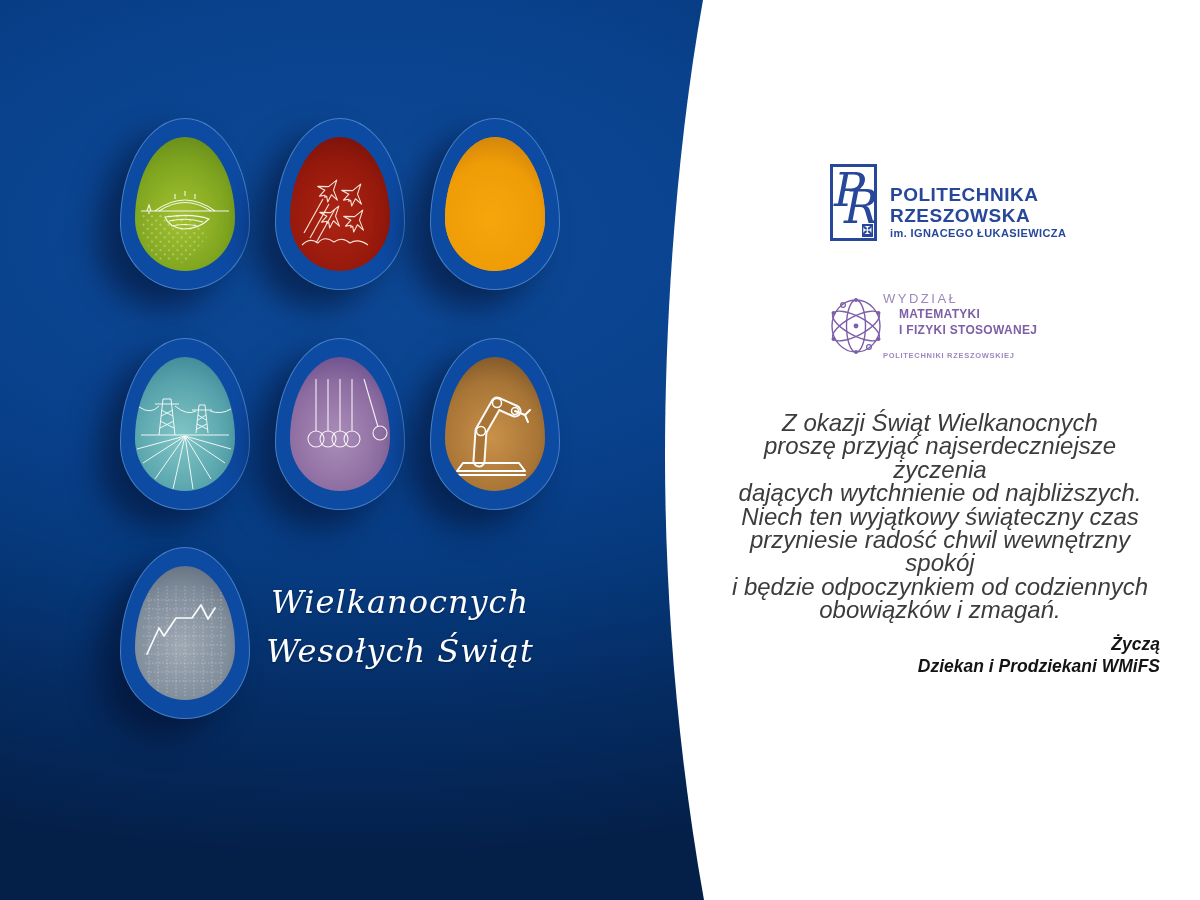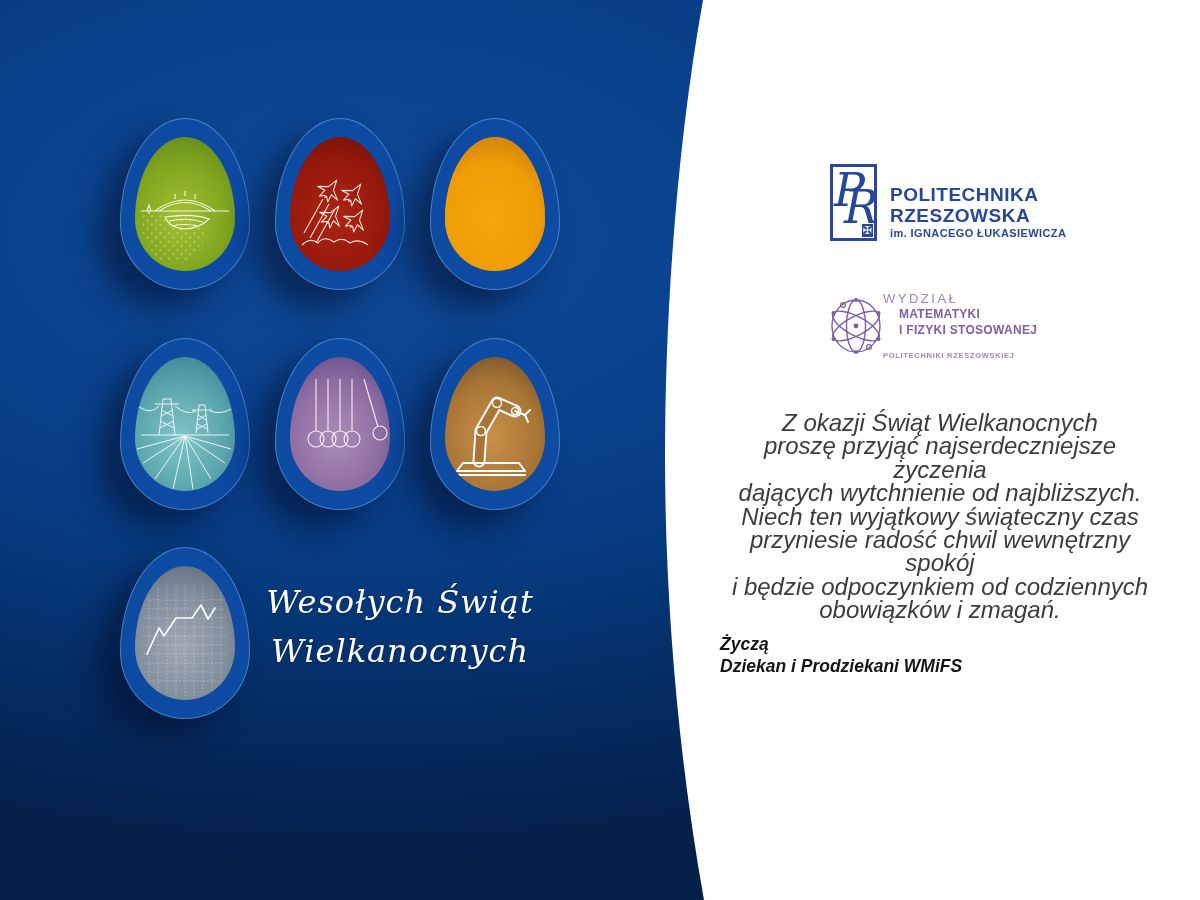--- a/index.html
+++ b/index.html
@@ -61,21 +61,21 @@
   .wm-line2,.wm-line3{ font-weight:bold; font-size:12px; line-height:16px; color:#7d5fa8; letter-spacing:.3px;margin-left:16px; }
   .wm-line4{ font-weight:bold; font-size:7.5px; letter-spacing:.7px; color:#9d87bf; margin-top:13px; }
 
   .greeting{
     position:absolute; left:720px; top:399px; width:440px;
     text-align:center; font-style:italic; color:#3c3c3c;
     font-size:24px; line-height:23.4px;margin-top:12px;
   }
   .signature{
     position:absolute; left:720px; top:633px; width:440px;
-    text-align:left; font-style:italic; font-weight:bold;
+    text-align:right; font-style:italic; font-weight:bold;
     color:#141414; font-size:17.5px; line-height:22px;
   }
 </style>
 </head>
 <body>
 
 <div class="stage">
 
   <svg class="white-panel" viewBox="0 0 1200 900" preserveAspectRatio="none">
     <path d="M703 0 C676 150 665 320 665 455 C665 600 678 755 704 900 L1200 900 L1200 0 Z" fill="#ffffff"></path>
@@ -233,22 +233,22 @@
             <path d="M12 34 H88 M10 43 H90 M9 52 H91 M8 61 H92 M8 70 H92 M8 79 H92 M9 88 H91 M10 97 H90 M12 106 H88 M16 115 H84"></path>
           </g>
           <polyline points="12,88 24,62 29,70 35,61 41,52 57,52 66,39 73,53 80,42" fill="none" stroke="rgba(255,255,255,.95)" stroke-width="1.7" stroke-linejoin="round" stroke-linecap="round"></polyline>
         </svg>
       </div>
     </div>
 
   </div>
 
   <div class="script-text">
+    <div>Wielkanocnych</div>
     <div>Wesołych Świąt</div>
-    <div>Wielkanocnych</div>
   </div>
 
   <div class="pr-row">
     <div class="pr-box">
       <span class="pr-p">P</span>
       <span class="pr-r">R</span>
       <span class="pr-cross">✠</span>
     </div>
     <div class="pr-text">
       <div class="pr-line1">POLITECHNIKA</div>

